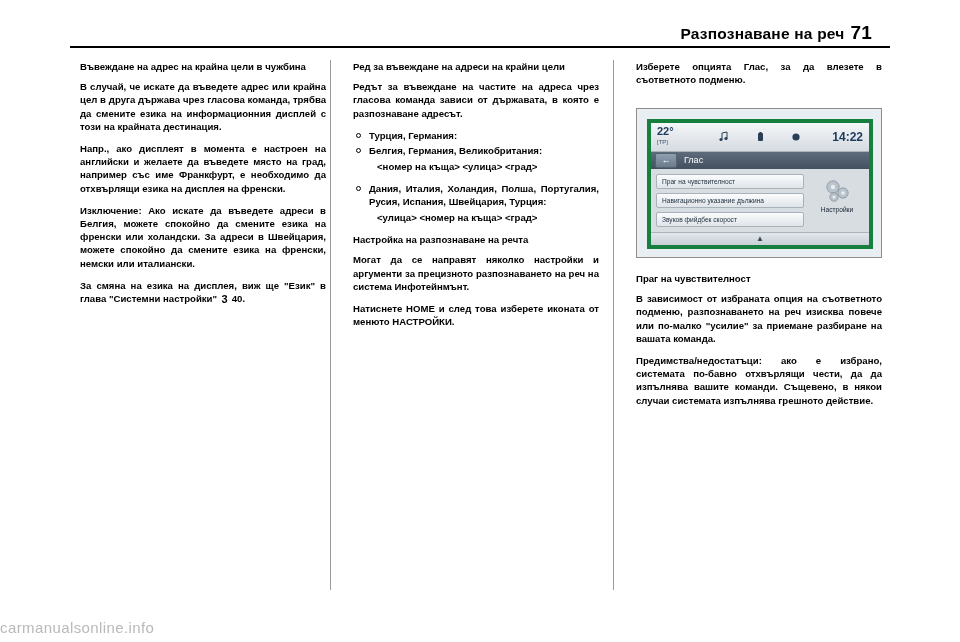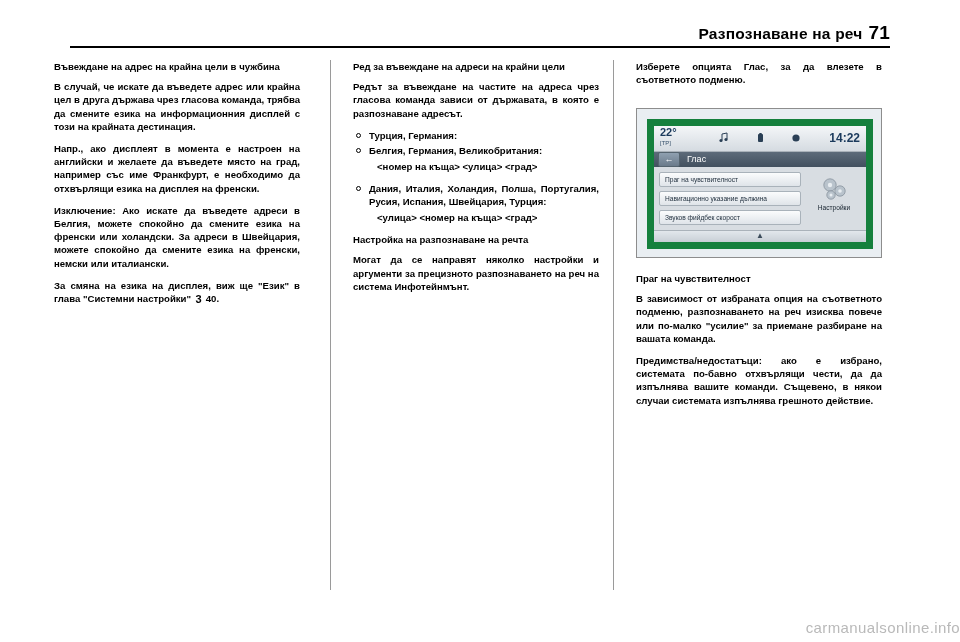--- a/index.html
+++ b/index.html
@@ -17,21 +17,21 @@
   }
   .page {
     position: absolute;
     left: 0; top: 0;
     width: 960px;
     height: 642px;
   }
   
   .header {
     position: absolute;
-    left: 70px;
+    left: 52px;
     top: 22px;
     width: 820px;
     text-align: right;
     font-size: 15.5px;
     font-weight: bold;
     letter-spacing: 0.2px;
   }
   .header .title {
     display: inline;
   }
@@ -50,21 +50,21 @@
   }
   
   .col {
     position: absolute;
     top: 60px;
     width: 246px;
     font-size: 9.6px;
     line-height: 13.4px;
     text-align: justify;
   }
-  .col1 { left: 54px; }
+  .col1 { left: 80px; }
   .col2 { left: 353px; }
   .col3 { left: 636px; }
 
   .divider {
     position: absolute;
     top: 60px;
     width: 1px;
     height: 530px;
     background: #9a9a9a;
   }
@@ -118,21 +118,21 @@
     background: #e9eef2;
     box-sizing: border-box;
   }
   .screen {
     position: absolute;
     left: 10px;
     top: 10px;
     width: 226px;
     height: 130px;
     background: #d8dde2;
-    border: 7px solid #15803d;
+    border: 4px solid #15803d;
     box-sizing: border-box;
     display: flex;
     flex-direction: column;
   }
   .screen-top {
     height: 30px;
     background: linear-gradient(#f4f6f8, #d5dbe1);
     border-bottom: 1px solid #aab2ba;
     display: flex;
     align-items: center;
@@ -256,21 +256,21 @@
     font-size: 8px;
     color: #3b4b5b;
     line-height: 8px;
   }
   
   .footer {
     position: absolute;
     left: 0;
     bottom: 6px;
     width: 960px;
-    text-align: right;
+    text-align: left;
     font-size: 15px;
     color: #b9b9b9;
     letter-spacing: 0.4px;
   }
 </style>
 </head>
 <body>
 
 <div class="page">
 
@@ -310,20 +310,21 @@
     <div class="indent">&lt;номер на къща&gt; &lt;улица&gt; &lt;град&gt;</div>
 
     <div class="bullet">
       <span class="dot"></span>
       <span>Дания, Италия, Холандия, Полша, Португалия, Русия, Испания, Швейцария, Турция:</span>
     </div>
     <div class="indent">&lt;улица&gt; &lt;номер на къща&gt; &lt;град&gt;</div>
 
     <p class="head">Настройка на разпознаване на речта</p>
     <p>Могат да се направят няколко настройки и аргументи за прецизното разпознаването на реч на система Инфотейнмънт.</p>
+    <p>Натиснете HOME и след това изберете иконата от менюто НАСТРОЙКИ.</p>
   </div>
 
   <div class="col col3">
     <p>Изберете опцията Глас, за да влезете в съответното подменю.</p>
   </div>
 
   <div class="screen-wrap">
     <div class="screen">
 
       <div class="screen-top">

